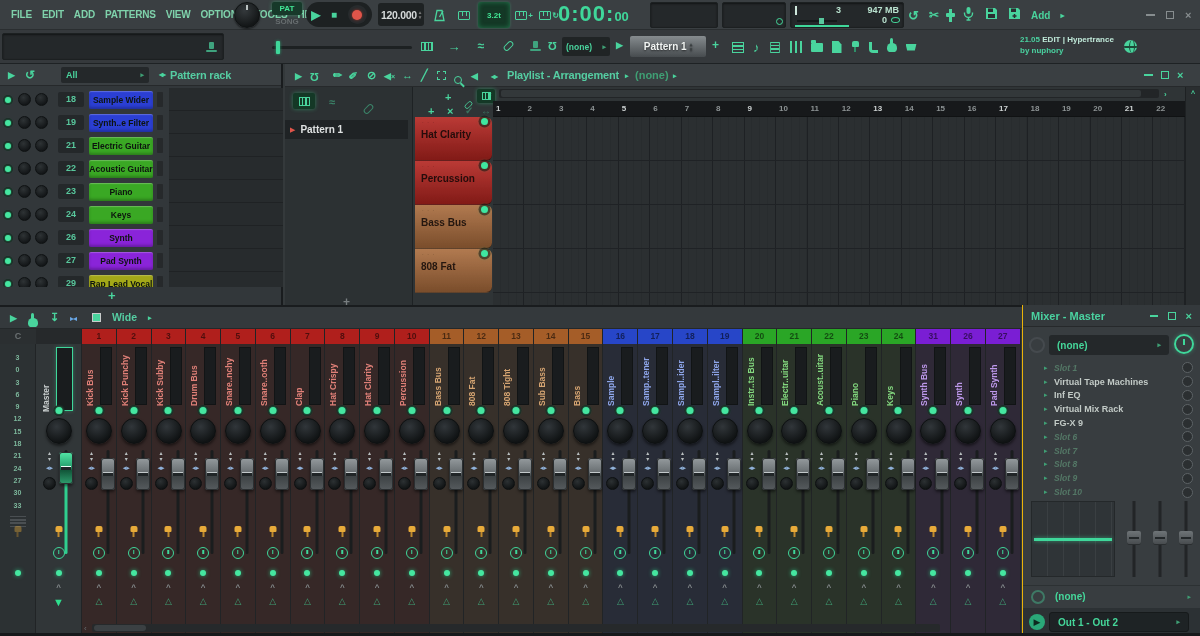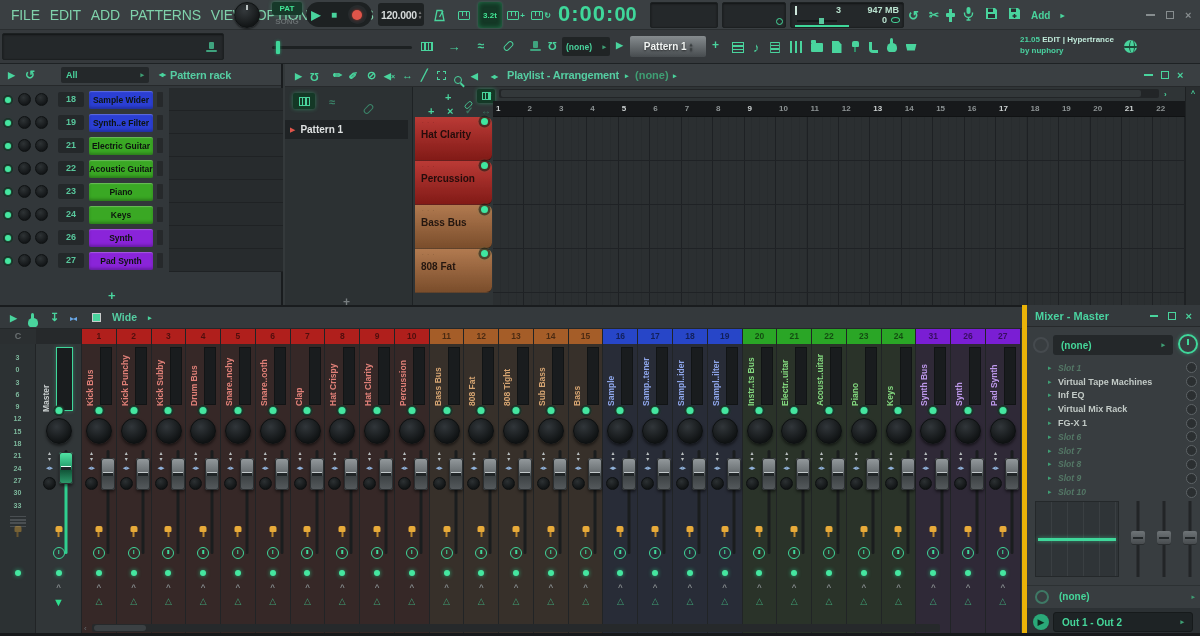--- a/index.html
+++ b/index.html
@@ -6,36 +6,36 @@
 html,body{background:#0d0f10}
 #root{position:relative;width:1200px;height:636px;background:#34393b;overflow:hidden;
   font-family:"Liberation Sans",sans-serif;user-select:none;color:#9aa0a0}
 .abs{position:absolute}
 .flex{display:flex;align-items:center}
 .i{color:#49d49d;display:inline-flex;align-items:center;justify-content:center;font-weight:bold}
 .dim{opacity:.4}
 
 .r1{position:absolute;left:0;top:0;width:1200px;height:30px;background:#3a3f42;border-bottom:1px solid #2a2e30}
 .r2{position:absolute;left:0;top:30px;width:1200px;height:34px;background:#35393c;border-bottom:1px solid #1e2224}
-.mitem{color:#7fd2ab;font-size:14px;font-weight:normal;padding:0 5px;letter-spacing:-.2px;cursor:default}
+.mitem{color:#7fd2ab;font-size:10px;font-weight:bold;padding:0 5px;letter-spacing:-.2px;cursor:default}
 .knob{border-radius:50%;background:radial-gradient(circle at 40% 32%,#34393c,#131617 72%);
   border:1px solid #0f1213;box-shadow:0 1px 2px rgba(0,0,0,.6);position:absolute}
 .knob::after{content:"";position:absolute;left:50%;top:2px;width:2px;height:5px;background:#b9c1c1;transform:translateX(-50%)}
 .patbox{background:#17392a;border-radius:2px;color:#41e695;font-size:8px;font-weight:bold;
   text-align:center;line-height:13px;box-shadow:0 0 4px rgba(65,230,149,.4)}
 .songlbl{color:#676d6f;font-size:8px;font-weight:bold;text-align:center}
 .pill{background:#1d2122;border-radius:13px;display:flex;align-items:center;justify-content:space-around}
 .tempo{background:#1e2223;border-radius:3px;color:#d6dada;font-size:10.5px;font-weight:bold;
   display:flex;align-items:center;justify-content:center;letter-spacing:-.3px}
 .tbtn{width:22px;height:26px;display:flex;align-items:center;justify-content:center}
 .lit{background:#143826;border-radius:3px;color:#41e695;font-size:8px;font-weight:bold;
   box-shadow:0 0 5px rgba(65,230,149,.35) inset,0 0 3px rgba(65,230,149,.3)}
 .time{color:#3fd79a;font-weight:bold;display:flex;align-items:baseline;position:relative}
 .t1{font-size:22px;letter-spacing:1px}
-.tcs{font-size:20px}
+.tcs{font-size:13px}
 .panel{background:#24282a;border-radius:2px;border:1px solid #1c2021;box-shadow:inset 0 1px 2px rgba(0,0,0,.5)}
 .winbtn{color:#878d8f;font-size:11px;font-weight:bold}
 .addlbl{color:#49d49d;font-size:10px;font-weight:bold}
 .kb{width:12px;height:9px;border:1.5px solid #49d49d;border-radius:1px;position:relative;display:inline-block}
 .kb::before{content:"";position:absolute;left:2.5px;top:0;bottom:2.5px;width:1.5px;background:#49d49d}
 .kb::after{content:"";position:absolute;left:6.5px;top:0;bottom:2.5px;width:1.5px;background:#49d49d}
 .hat{width:11px;height:10px;position:relative;display:inline-block}
 .hat::before{content:"";position:absolute;left:3px;top:0;width:5px;height:7px;background:#3fa37e;border-radius:1px}
 .hat::after{content:"";position:absolute;left:0;bottom:0;width:11px;height:2.5px;background:#3fa37e;border-radius:1px}
 .lnk{width:11px;height:6px;border:1.5px solid #49d49d;border-radius:3px;transform:rotate(-45deg);display:inline-block}
@@ -145,21 +145,21 @@
 .clk::after{content:"";position:absolute;left:50%;top:2px;width:1.5px;height:4px;background:#3fd79a;transform:translateX(-50%)}
 .sdot{position:absolute;left:50%;top:226px;transform:translateX(-50%);width:6px;height:6px;border-radius:50%;
   background:#45e6a0;box-shadow:0 0 4px #2aa873}
 .scar{position:absolute;left:50%;top:239px;transform:translateX(-50%);font-size:8px;font-weight:bold;color:#878d8f}
 .stri{position:absolute;left:50%;top:252px;transform:translateX(-50%);font-size:9px;color:#3f9f74}
 .dbl{font-size:7px;font-weight:bold;color:#7db79c;text-align:center;line-height:12.3px}
 .hamb{width:16px;height:11px;background:repeating-linear-gradient(180deg,#4a4f52 0 1.5px,transparent 1.5px 3.2px)}
 .mxsb{position:absolute;left:92px;bottom:4px;width:848px;height:8px;background:#26292b;border-radius:2px}
 .mxsb i{position:absolute;left:2px;top:1px;width:52px;height:6px;background:#3b4043;border-radius:3px}
 
-.pp{position:absolute;left:1022px;top:305px;width:178px;height:331px;background:#383d40;border-left:5px solid #eab308}
+.pp{position:absolute;left:1022px;top:305px;width:178px;height:331px;background:#383d40;border-left:1px solid #eab308}
 .pptitle{height:22px;display:flex;align-items:center;background:#34393c;border-bottom:1px solid #26292b}
 .ppname{color:#4ad2a0;font-size:11px;font-weight:bold;margin-left:8px;flex:1}
 .presetbox{position:absolute;left:26px;top:30px;width:120px;height:20px;background:#24282a;border-radius:3px;
   display:flex;align-items:center;color:#45d79a;font-size:10px;font-weight:bold;padding:0 8px}
 .clkbig{position:absolute;left:151px;top:29px;width:20px;height:20px;border:2px solid #3fd79a;border-radius:50%;box-shadow:0 0 4px rgba(63,215,154,.4)}
 .clkbig::after{content:"";position:absolute;left:50%;top:3px;width:2px;height:6px;background:#3fd79a;transform:translateX(-50%)}
 .slots{position:absolute;left:15px;top:56px;width:178px}
 .slot{height:13.8px;display:flex;align-items:center;padding:0 6px}
 .sarr{color:#3f9f74;font-size:7px;width:10px}
 .sname{flex:1;font-size:9px;font-weight:bold;color:#c2cac6;white-space:nowrap;overflow:hidden}
@@ -214,21 +214,21 @@
     <div class="abs flex" style="left:428px;top:2px;gap:3px">
       <span class="tbtn">
         <svg width="13" height="13" viewBox="0 0 13 13">
             <path d="M4 1.5L2 11.5h9L9 1.5z" fill="none" stroke="#49d49d" stroke-width="1.3"></path>
             <path d="M6.5 8L10 2" stroke="#49d49d" stroke-width="1.3"></path>
           </svg>
       </span>
       <span class="tbtn">
           <span class="kb"></span>
         </span>
-      <span class="tbtn lit" style="width:24px">3.2t</span>
+      <span class="tbtn lit" style="width:32px">3.2t</span>
       <span class="tbtn">
           <span class="kb"></span>
           <span class="i" style="font-size:8px;margin-left:1px">+</span>
         </span>
       <span class="tbtn">
           <span class="kb"></span>
           <span class="i" style="font-size:8px;margin-left:1px">↻</span>
         </span>
     </div>
     <div class="time abs" style="left:558px;top:1px">
@@ -420,20 +420,29 @@
       <div class="crow">
         <span class="rled"></span>
         <span class="rknob"></span>
         <span class="rknob"></span>
         <span class="rnum">27</span>
         <button class="rbtn" style="--c: #8a24d9;">Pad Synth</button>
         <span class="rsel"></span>
         <span class="rsteps"></span>
       </div>
 
+      <div class="crow">
+        <span class="rled"></span>
+        <span class="rknob"></span>
+        <span class="rknob"></span>
+        <span class="rnum">29</span>
+        <button class="rbtn" style="--c: #a3a818;">Rap Lead Vocal</button>
+        <span class="rsel"></span>
+        <span class="rsteps"></span>
+      </div>
 
     </div>
     <span class="i abs" style="left:108px;top:224px;font-size:13px">+</span>
   </div>
 
   <div class="pl">
     <div class="pltb">
       <span class="i abs" style="left:10px;top:7px;font-size:9px">▶</span>
       <span class="mag abs" style="left:25px;top:7px">Ω</span>
       <span class="i abs" style="left:48px;top:5px;font-size:11px">✏</span>
@@ -1216,21 +1225,21 @@
 
       <div class="slot">
         <span class="sarr">▸</span>
         <span class="sname">Virtual Mix Rack</span>
         <span class="sknb"></span>
         <span class="sld"></span>
       </div>
 
       <div class="slot">
         <span class="sarr">▸</span>
-        <span class="sname">FG-X 1</span>
+        <span class="sname">FG-X 9</span>
         <span class="sknb"></span>
         <span class="sld"></span>
       </div>
 
       <div class="slot empty">
         <span class="sarr">▸</span>
         <span class="sname">Slot 6</span>
         <span class="sknb"></span>
         <span class="sld"></span>
       </div>

